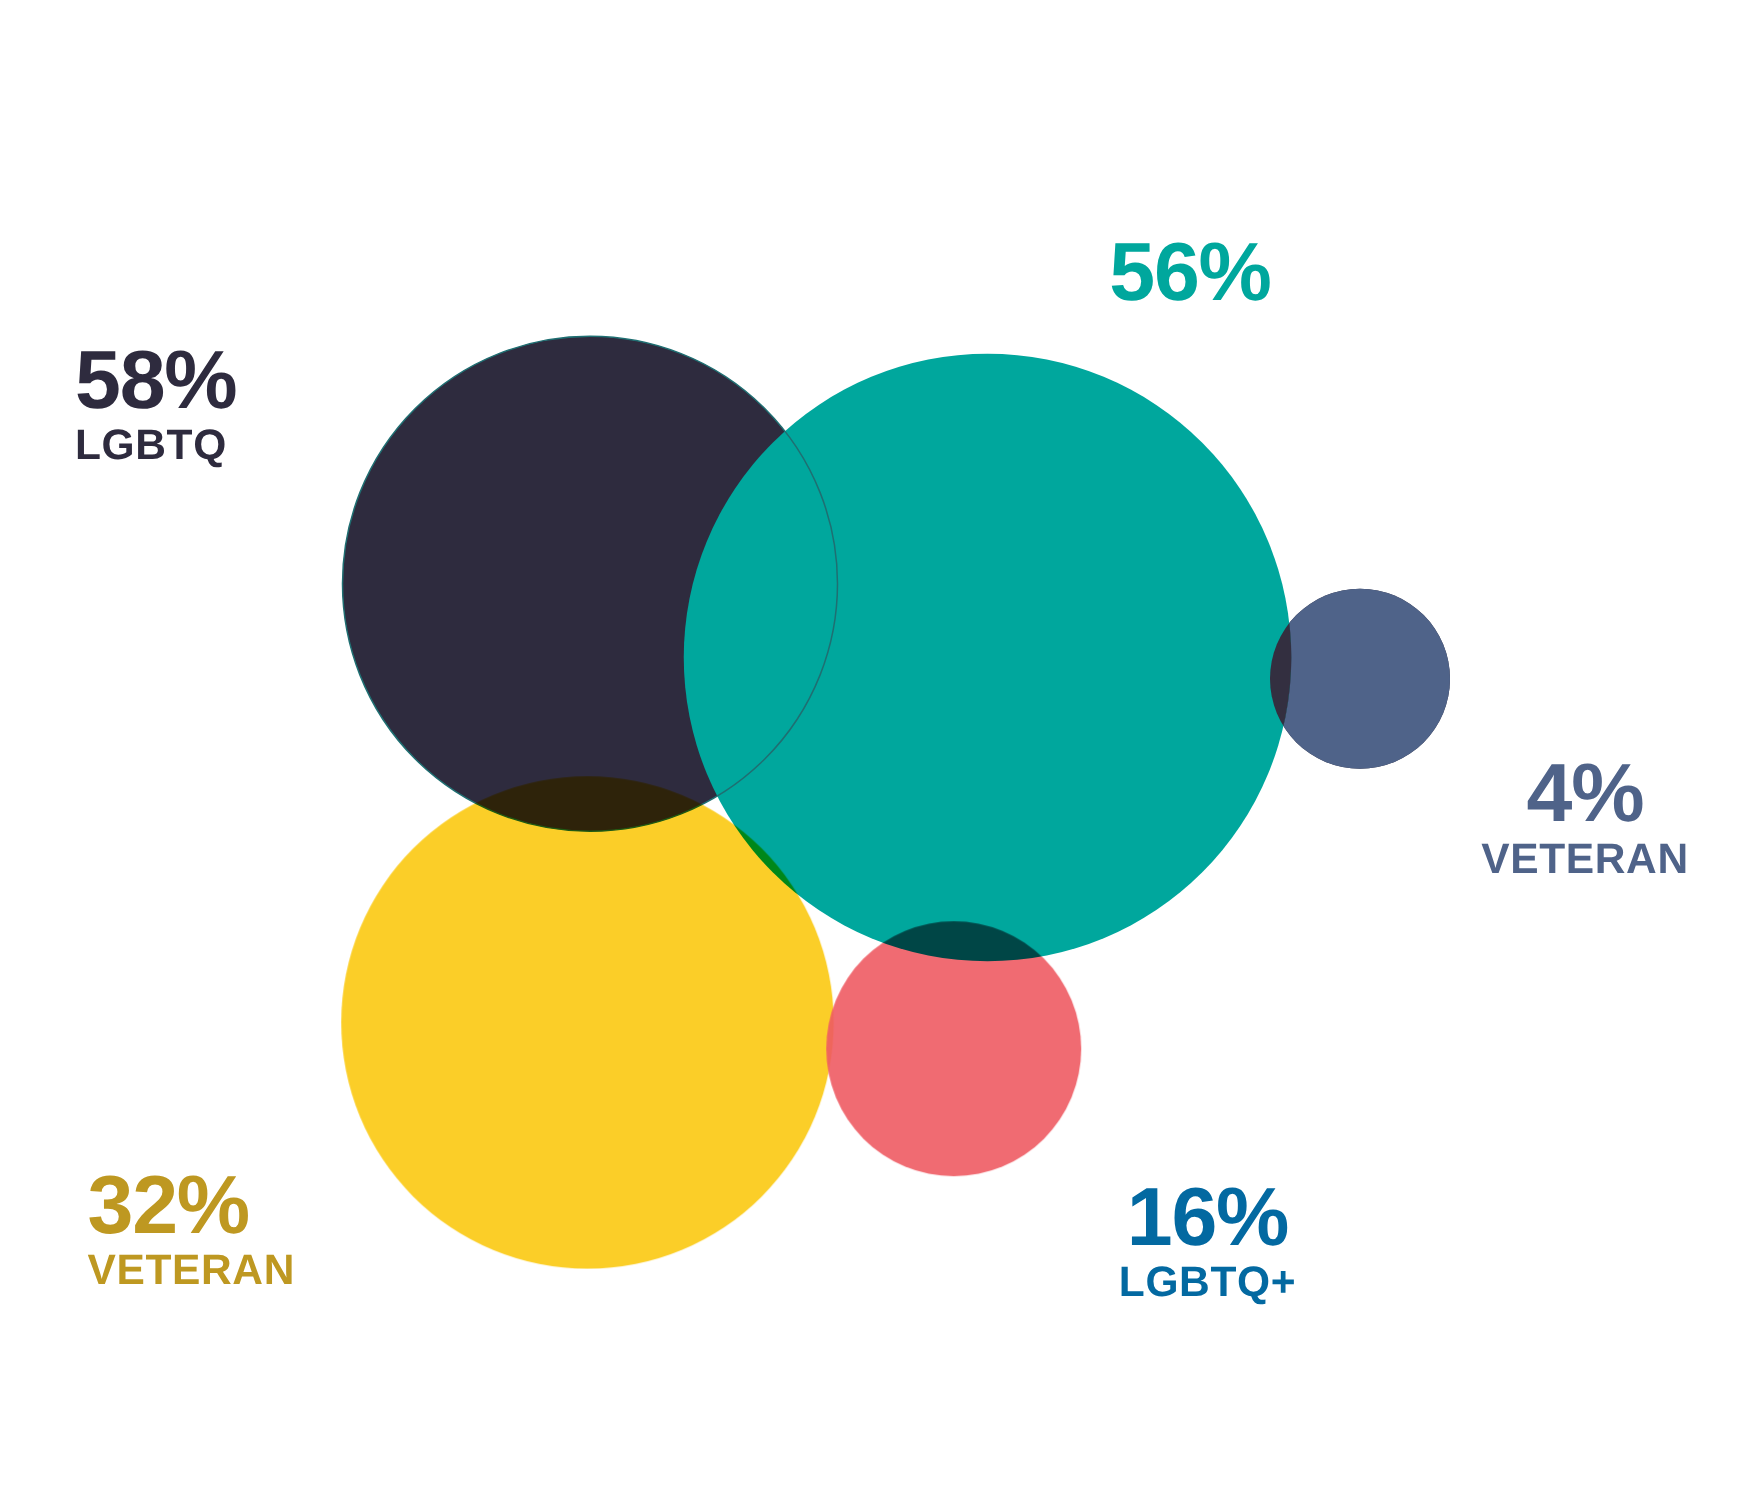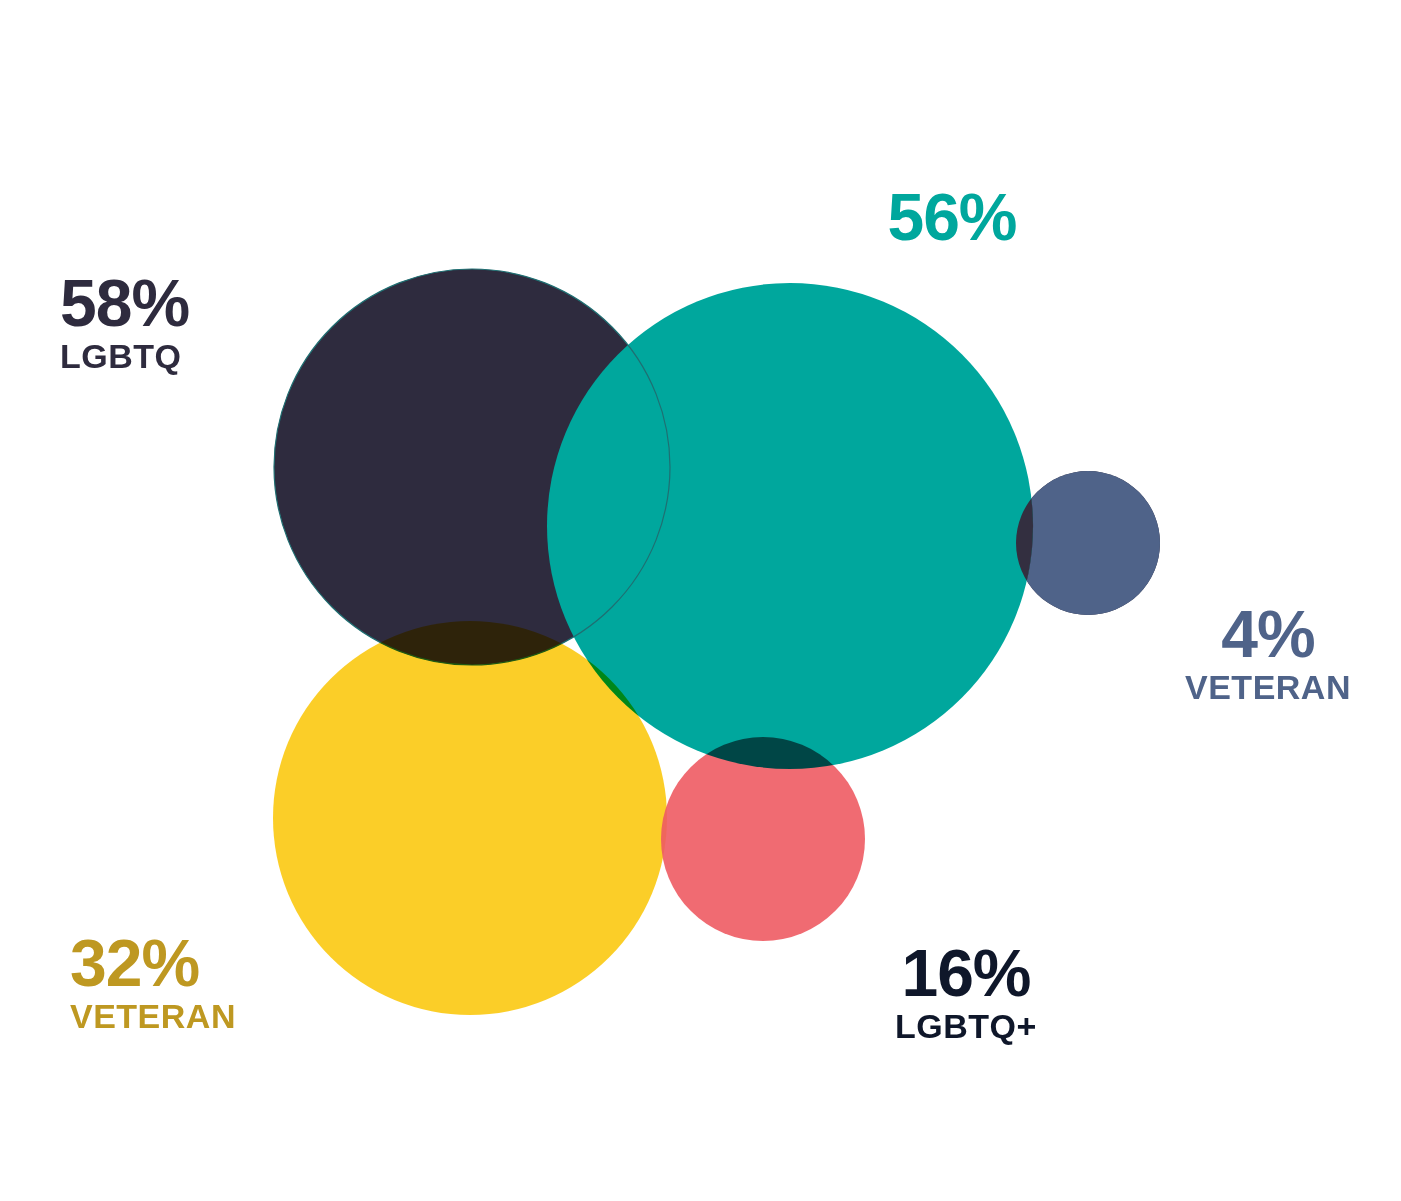--- a/index.html
+++ b/index.html
@@ -103,21 +103,21 @@
 
   <div class="label align-left" id="label-black" style="color:#00A79D">
     <span class="pct">56%</span>
   </div>
 
   <div class="label align-left" id="label-veteran" style="color:#4F6389">
     <span class="pct">4%</span>
     <span class="cat">VETERAN</span>
   </div>
 
-  <div class="label align-left" id="label-lgbtq" style="color:#0f172a">
+  <div class="label align-left" id="label-lgbtq" style="color:#0369a1">
     <span class="pct">16%</span>
     <span class="cat">LGBTQ+</span>
   </div>
 
   <div class="label align-right" id="label-hispanic" style="color:#BE9821">
     <span class="pct">32%</span>
     <span class="cat">VETERAN</span>
   </div>
 
 </div>

